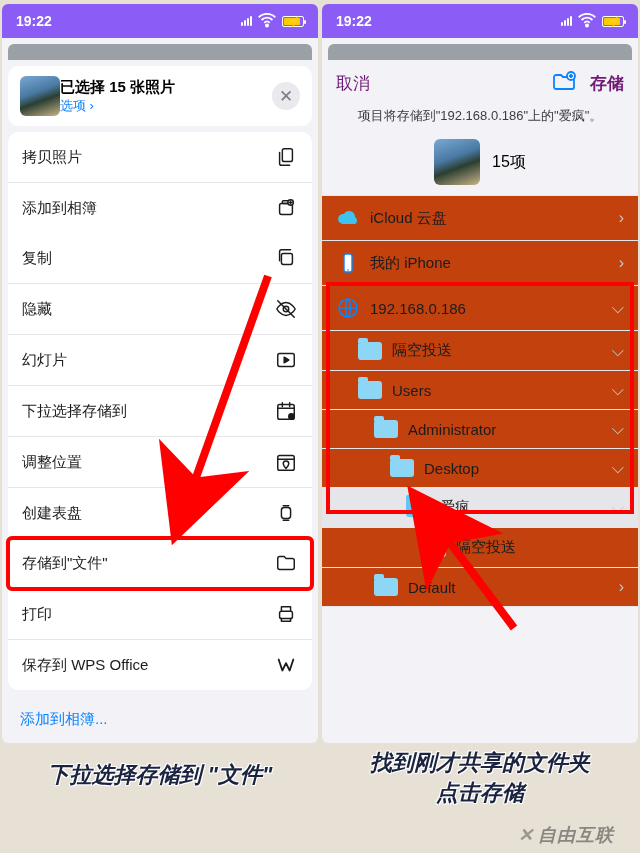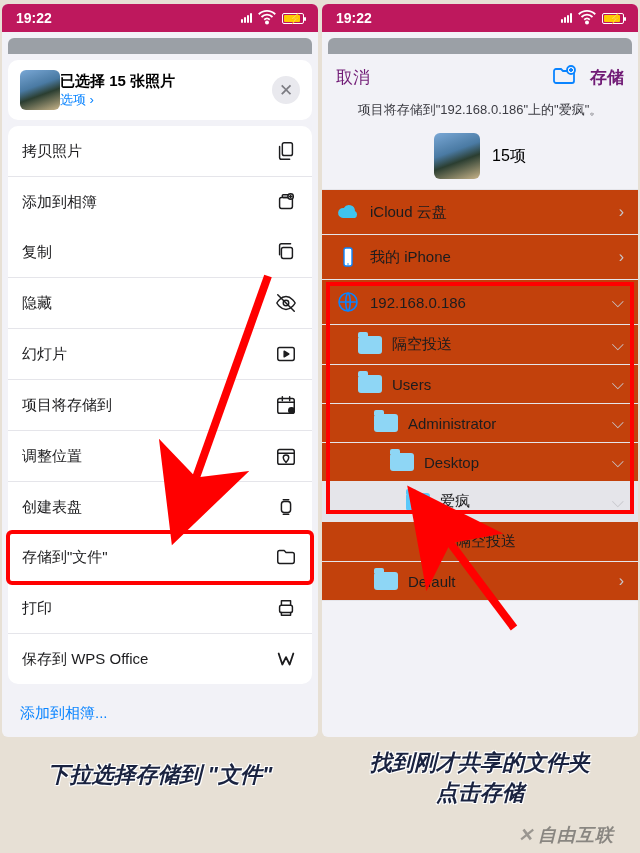--- a/index.html
+++ b/index.html
@@ -1,19 +1,19 @@
 <!DOCTYPE html>
 <html><head>
 <meta charset="utf-8">
 <style>
   *{margin:0;padding:0;box-sizing:border-box;font-family:-apple-system,"Helvetica Neue",sans-serif}
   body{width:640px;height:853px;background:#e7e0d5;position:relative;overflow:hidden}
   .wrap{display:flex;gap:4px;padding:4px 2px 0}
   .phone{width:316px;background:#f2f2f7;border-radius:6px;overflow:hidden;position:relative}
-  .status{height:28px;background:#be185d;color:#fff;display:flex;justify-content:space-between;align-items:center;padding:0 14px;font-size:14px;font-weight:600}
+  .status{height:34px;background:#8b5cf6;color:#fff;display:flex;justify-content:space-between;align-items:center;padding:0 14px;font-size:14px;font-weight:600}
   .status .r{display:flex;align-items:center;gap:4px;font-size:12px}
   .sig{display:inline-flex;align-items:flex-end;gap:1px}
   .sig i{width:2px;background:#fff;border-radius:1px}
   .sig i:nth-child(1){height:4px}.sig i:nth-child(2){height:6px}.sig i:nth-child(3){height:8px}.sig i:nth-child(4){height:10px}
   .batt{display:inline-block;width:22px;height:11px;border:1px solid #fff;border-radius:2px;position:relative}
   .batt::after{content:"";position:absolute;right:-3px;top:3px;width:2px;height:4px;background:#fff;border-radius:1px}
   .batt i{display:block;width:16px;height:7px;margin:1px;background:#ffcc00;border-radius:1px}
   .bolt{position:absolute;left:6px;top:-1px;font-size:10px;color:#000}
 
   
@@ -138,21 +138,21 @@
         <div class="row">
           <span>幻灯片</span>
           <span class="ic">
             <svg width="22" height="22" viewBox="0 0 24 24" fill="none" stroke="#1c1c1e" stroke-width="1.6" stroke-linecap="round" stroke-linejoin="round">
               <rect x="3" y="5" width="18" height="14" rx="2"></rect>
               <path d="M10 9l5 3-5 3V9z" fill="#1c1c1e"></path>
             </svg>
           </span>
         </div>
         <div class="row">
-          <span>项目将存储到</span>
+          <span>下拉选择存储到</span>
           <span class="ic">
             <svg width="22" height="22" viewBox="0 0 24 24" fill="none" stroke="#1c1c1e" stroke-width="1.6" stroke-linecap="round" stroke-linejoin="round">
               <rect x="3" y="5" width="18" height="16" rx="2"></rect>
               <path d="M3 9h18M8 3v4M16 3v4"></path>
               <circle cx="18" cy="18" r="3" fill="#1c1c1e"></circle>
             </svg>
           </span>
         </div>
         <div class="row">
           <span>调整位置</span>

